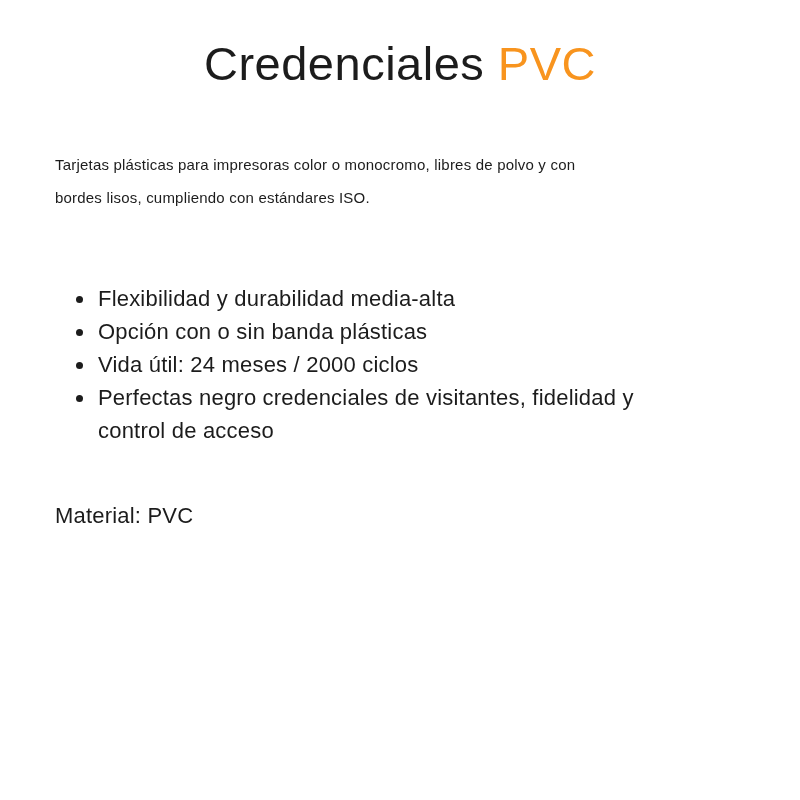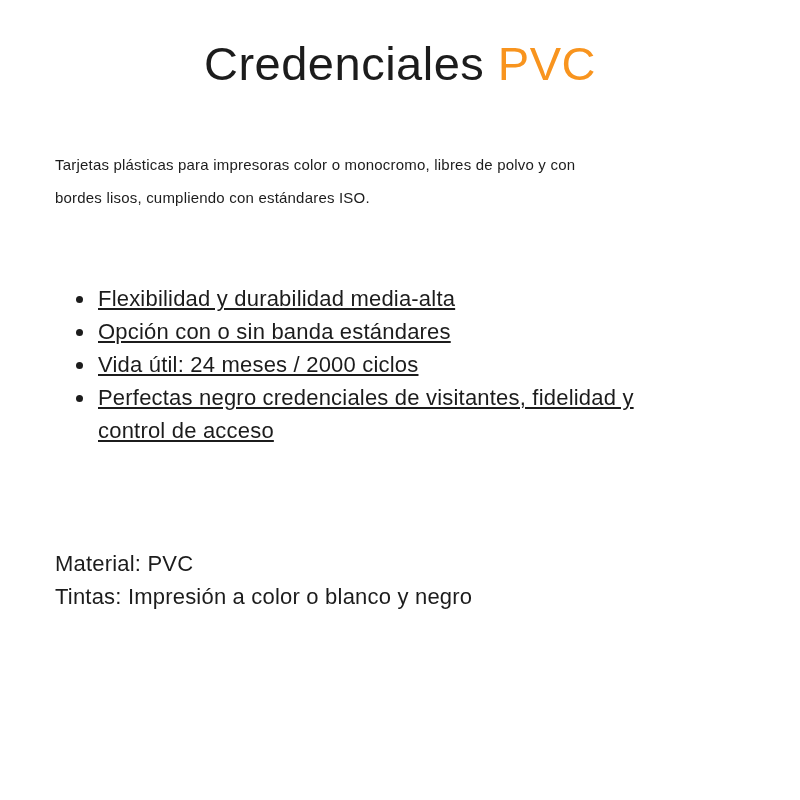--- a/index.html
+++ b/index.html
@@ -36,54 +36,52 @@
     margin: 56px 0 0 0;
     font-size: 15px;
     line-height: 33px;
     max-width: 532px;
     letter-spacing: 0.2px;
   }
   .features {
     margin: 68px 0 16px 0;
     padding: 0 0 0 41px;
     list-style: disc;
-    text-decoration: underline;
   }
   .features li {
     font-size: 22px;
     line-height: 33px;
     letter-spacing: 0.2px;
     padding-left: 2px;
   }
   .features li:last-child {
     max-width: 580px;
   }
   .specs {
-    margin: 100px 0 0 0;
+    margin: 52px 0 0 0;
   }
   .specs .spec-line {
     font-size: 22px;
     line-height: 33px;
     letter-spacing: 0.2px;
   }
 </style>
 </head>
 <body>
 
 <div class="page">
 
   <h1 class="title"><span>Credenciales </span><span class="accent">PVC</span></h1>
 
   <p class="intro">Tarjetas plásticas para impresoras color o monocromo, libres de polvo y con bordes lisos, cumpliendo con estándares ISO.</p>
 
   <ul class="features">
     <li>Flexibilidad y durabilidad media-alta</li>
-    <li>Opción con o sin banda estándares</li>
+    <li>Opción con o sin banda plásticas</li>
     <li>Vida útil: 24 meses / 2000 ciclos</li>
     <li>Perfectas negro credenciales de visitantes, fidelidad y control de acceso</li>
   </ul>
 
   <div class="specs">
     <div class="spec-line">Material: PVC</div>
-    <div class="spec-line">Tintas: Impresión a color o blanco y negro</div>
   </div>
 
 </div>
 
 </body></html>

